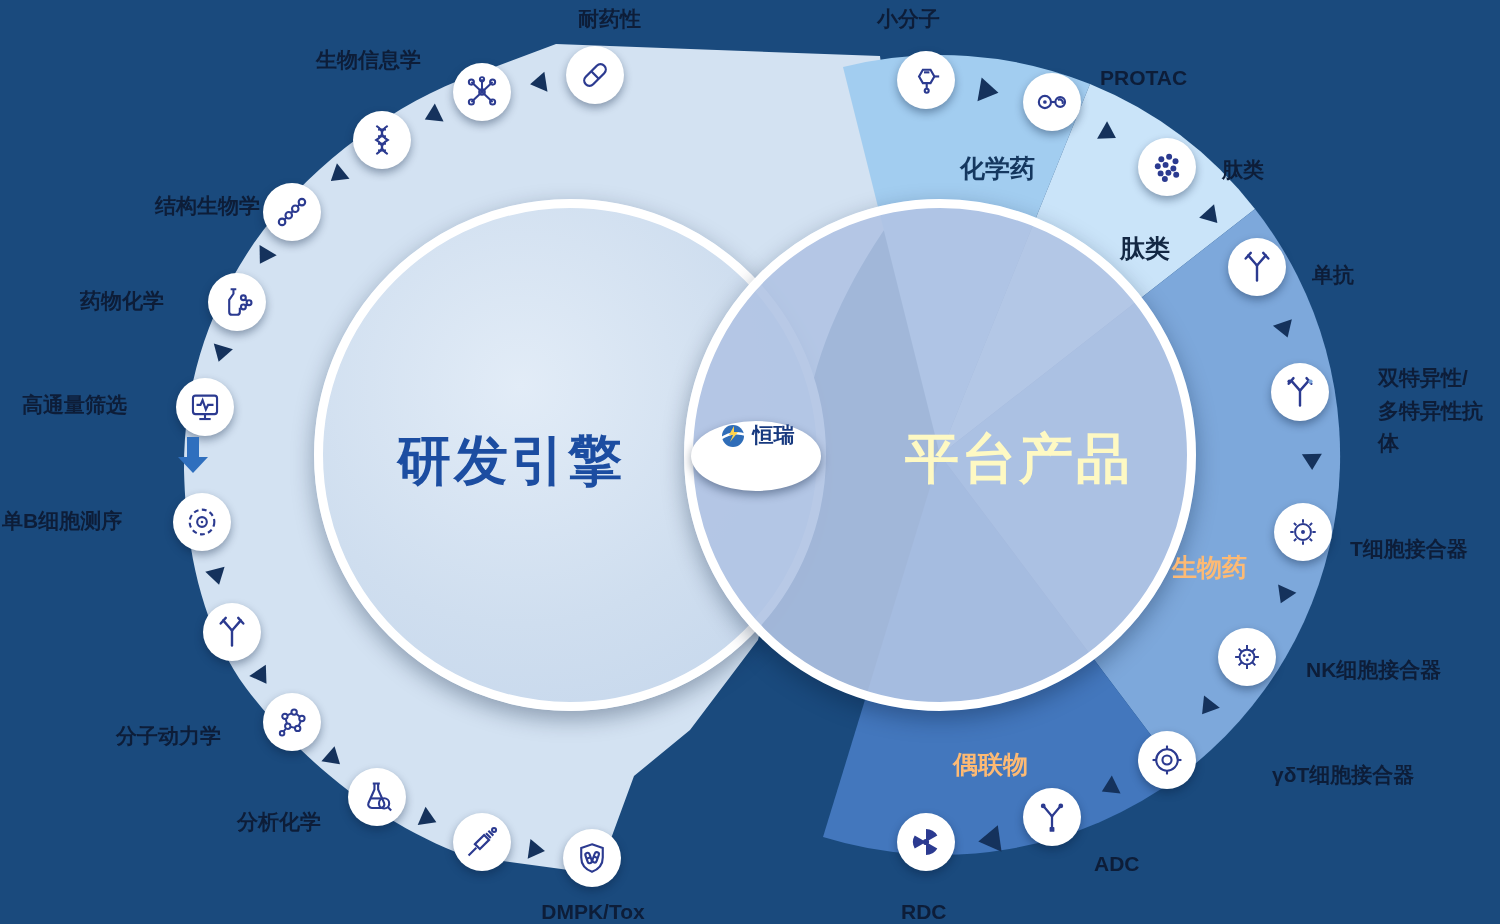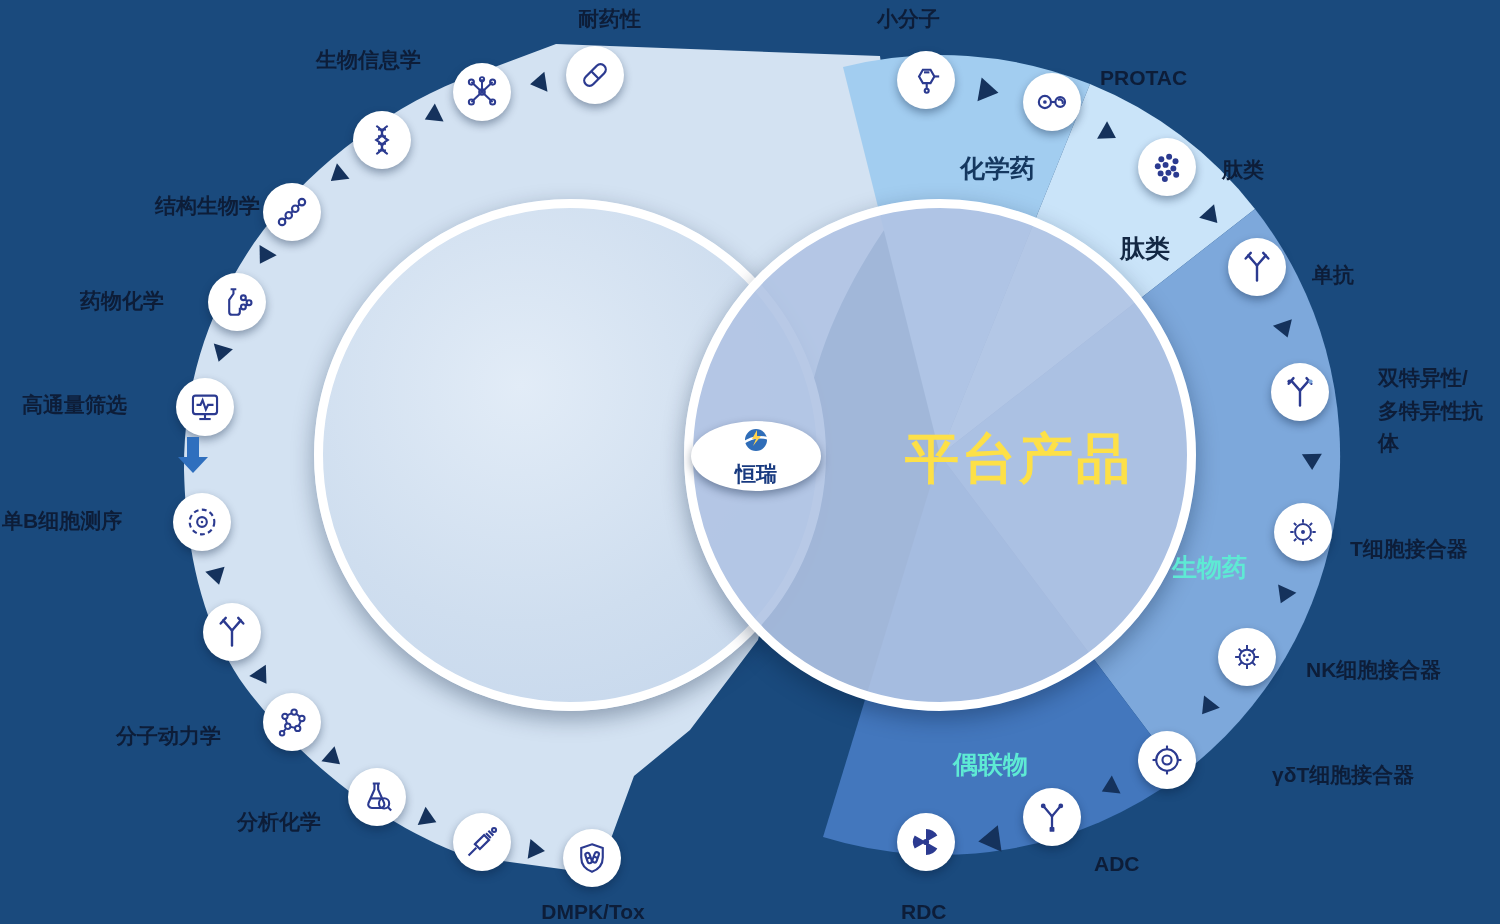--- a/index.html
+++ b/index.html
@@ -8,35 +8,35 @@
   .bg-svg{position:absolute;left:0;top:0;z-index:0;}
   .circle{position:absolute;width:512px;height:512px;border-radius:50%;
           border:9px solid #ffffff;box-sizing:border-box;}
   .circle-left{left:314px;top:199px;z-index:1;
      background:radial-gradient(circle at 40% 36%, #e2ecf7 0%, #cfdeef 55%, #c3d5eb 100%);
      box-shadow:0 8px 22px rgba(5,25,55,.35);}
   .circle-right{left:684px;top:199px;z-index:2;background:rgba(176,195,227,0.9);
      box-shadow:0 8px 22px rgba(5,25,55,.35);}
   .title{position:absolute;z-index:3;font-size:54px;font-weight:bold;letter-spacing:3px;white-space:nowrap;}
   .title-left{left:397px;top:425px;color:#1c4da1;}
-  .title-right{left:905px;top:423px;color:#fde047;}
+  .title-right{left:905px;top:423px;color:#fef9c3;}
   .logo{position:absolute;z-index:3;left:691px;top:421px;width:130px;height:70px;border-radius:50%;
         background:#ffffff;box-shadow:0 4px 10px rgba(5,25,55,.4);
-        display:flex;align-items:center;justify-content:center;gap:5px;flex-direction:column;}
+        display:flex;align-items:flex-start;justify-content:center;gap:5px;}
   .logo-text{font-size:21px;font-weight:bold;color:#17397f;}
   .node{position:absolute;z-index:4;width:58px;height:58px;border-radius:50%;background:#ffffff;
         box-shadow:0 4px 9px rgba(8,28,60,.38);display:flex;align-items:center;justify-content:center;
         color:#2b3a90;}
   .lbl{position:absolute;z-index:4;font-size:21px;font-weight:700;color:#0d1d38;
        white-space:pre-line;line-height:1.55;}
   .lbl.ctr{text-align:center;}
   .region-lbl{position:absolute;z-index:3;font-size:25px;font-weight:700;white-space:nowrap;}
   .rl-dark{color:#14375f;}
   .rl-darker{color:#122743;}
-  .rl-white{color:#5eead4;}
+  .rl-white{color:#fdba74;}
   .arr{position:absolute;z-index:4;width:0;height:0;
        border-top:10px solid transparent;border-bottom:10px solid transparent;
        border-left:16px solid #15325c;}
   .big-arrow{position:absolute;z-index:4;left:178px;top:437px;width:30px;
        display:flex;flex-direction:column;align-items:center;}
   .ba-shaft{width:12px;height:20px;background:#2f6fbe;}
   .ba-head{width:0;height:0;border-left:15px solid transparent;border-right:15px solid transparent;
        border-top:16px solid #2f6fbe;}
   .defs-svg{position:absolute;width:0;height:0;}
 </style>
@@ -275,20 +275,21 @@
     <path d="M 556,44 L 880,56 L 898,210 C 840,290 806,370 802,455 L 758,640 L 690,730 L 634,776 L 598,874 L 466,856 C 380,824 302,762 246,688 C 204,630 186,556 184,470 C 184,382 208,312 252,246 C 300,176 380,112 460,80 Z" fill="#d3e2f2"></path>
     <path d="M940,455 L843,67 A400,400 0 0 1 1090,84 Z" fill="#a2cdf0"></path>
     <path d="M940,455 L1090,84 A400,400 0 0 1 1255,209 Z" fill="#cae4f9"></path>
     <path d="M940,455 L1255,209 A400,400 0 0 1 1181,775 Z" fill="#7da8db"></path>
     <path d="M940,455 L1181,775 A400,400 0 0 1 823,837 Z" fill="#4377bd"></path>
   </svg>
 
   <div class="circle circle-left"></div>
   <div class="circle circle-right"></div>
 
+  <div class="title title-left">研发引擎</div>
   <div class="title title-right">平台产品</div>
 
   <div class="logo">
     <svg width="30" height="30" viewBox="0 0 30 30">
       <circle cx="15" cy="15" r="11" fill="#2f6db8"></circle>
       <path d="M2,18 Q15,9 28,14" stroke="#ffffff" stroke-width="2.4" fill="none"></path>
       <path d="M16,5 l-5,9 h4 l-3,7 8,-10 h-4 z" fill="#ffd24d"></path>
     </svg>
     <span class="logo-text">恒瑞</span>
   </div>

